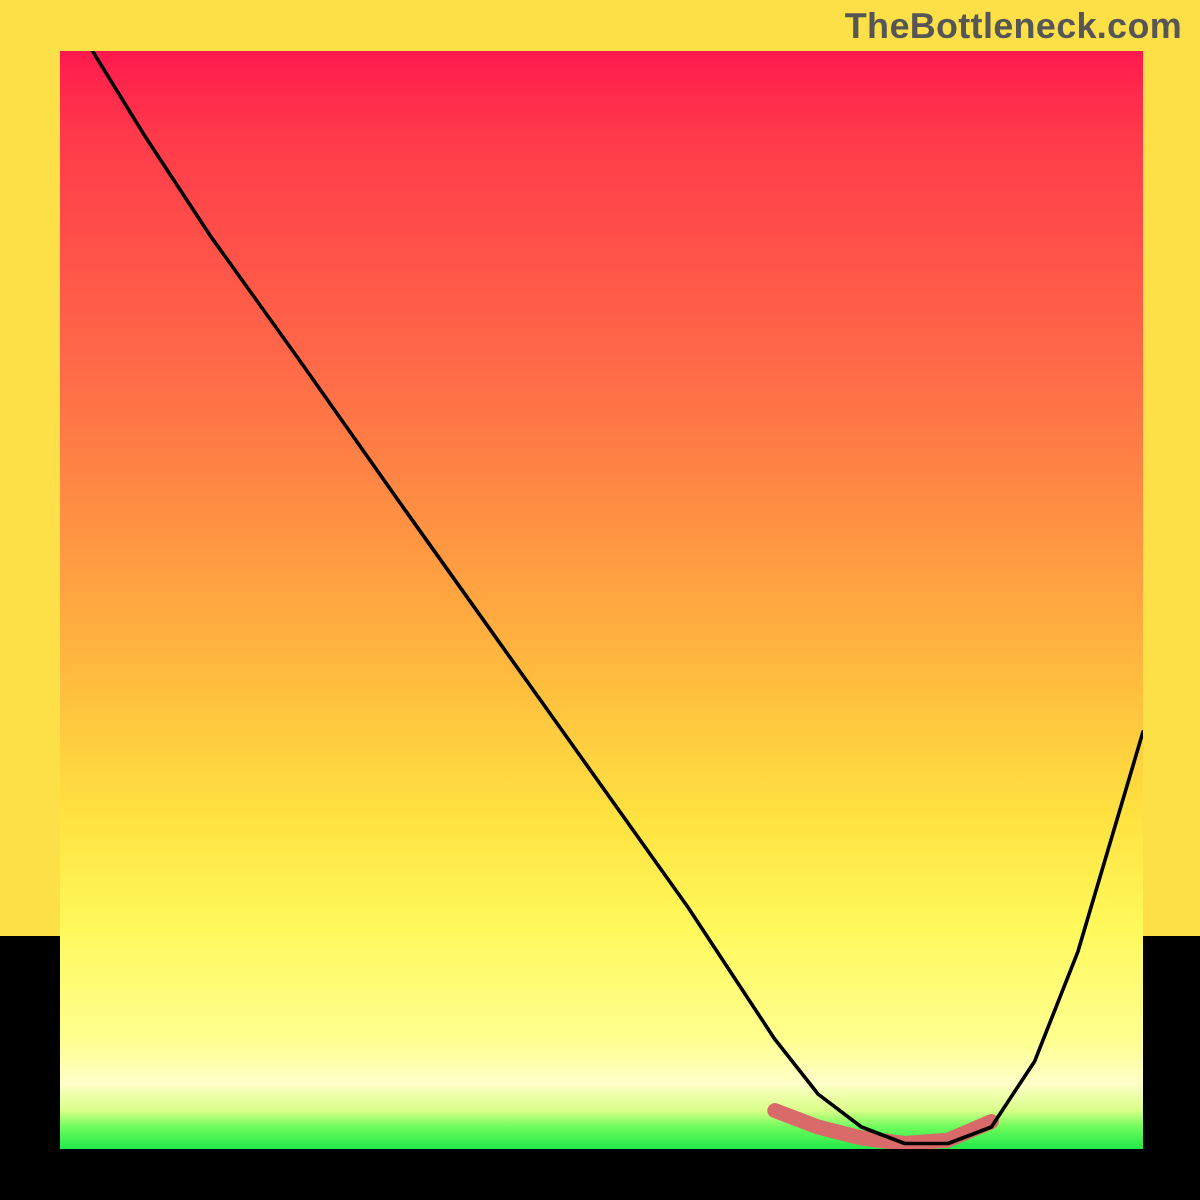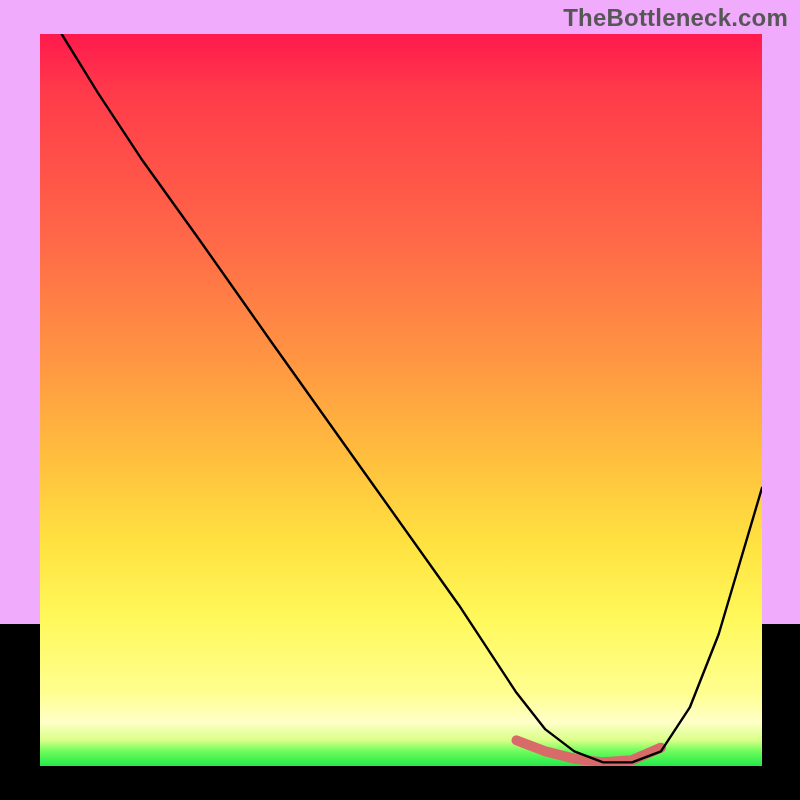--- a/index.html
+++ b/index.html
@@ -1,21 +1,21 @@
 <!DOCTYPE html>
 <html><head>
 <meta charset="utf-8">
 <style>
   * { margin: 0; padding: 0; box-sizing: border-box; }
   html, body { width: 800px; height: 800px; background: #000; overflow: hidden; }
   .frame {
     position: relative;
     width: 800px;
     height: 624px;
-    background: #f0abfc;
+    background: #fde047;
   }
   .watermark {
     position: absolute;
     top: 4px;
     right: 12px;
     font-family: Arial, Helvetica, sans-serif;
     font-size: 24px;
     font-weight: 600;
     color: #565656;
     letter-spacing: 0.2px;

